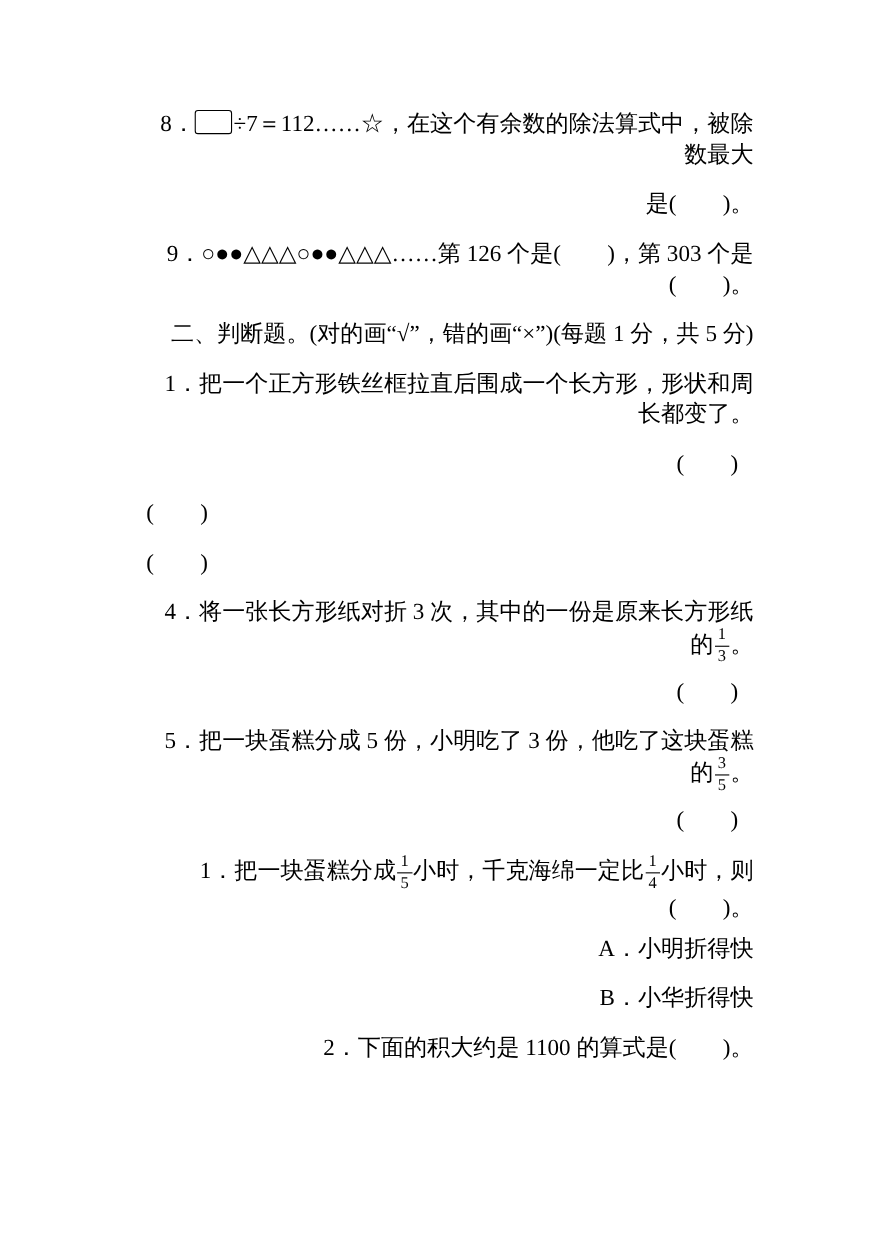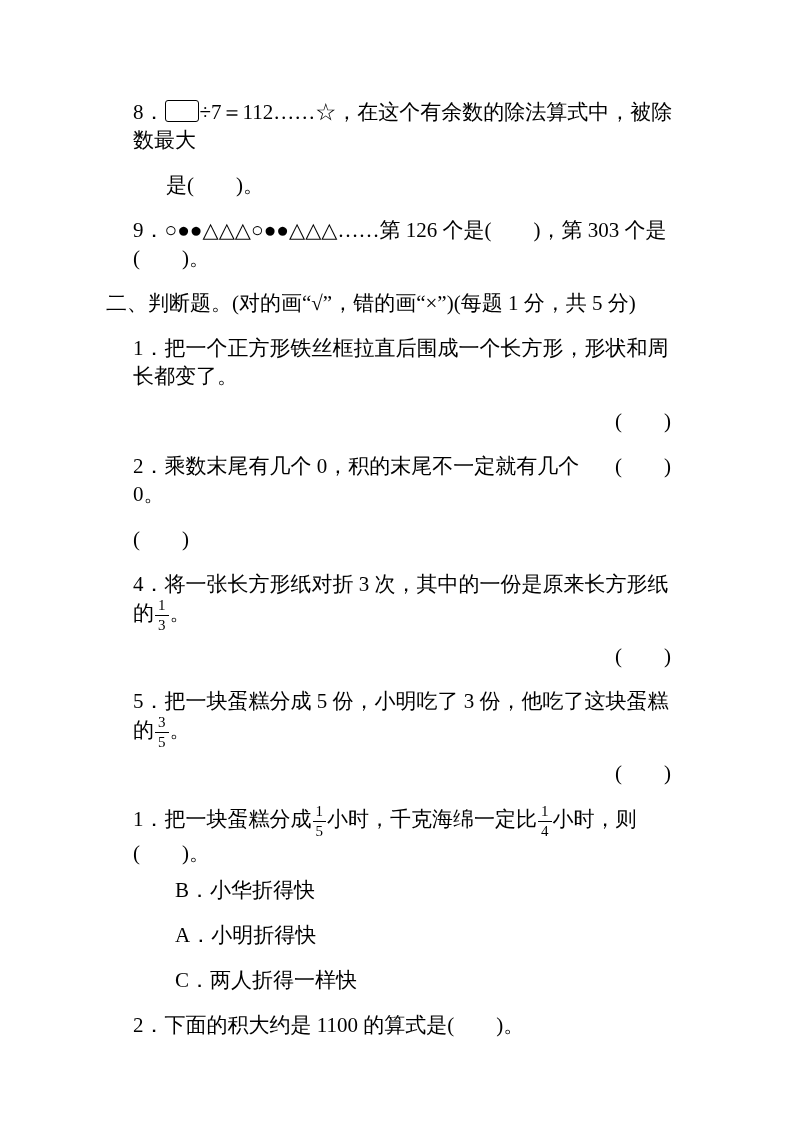--- a/index.html
+++ b/index.html
@@ -11,21 +11,21 @@
     position: relative;
     overflow: hidden;
     font-family: "Liberation Serif", "DejaVu Serif", serif;
     color: #000000;
   }
   .content {
     padding: 98px 108px 0 106px;
     font-size: 21px;
     line-height: 28px;
   }
-  .line { margin-bottom: 17px; }
+  .line { margin-bottom: 17px; text-align: right; }
   .line.tall { margin-bottom: 9px; }
   .q-indent { padding-left: 27px; }
   .hang { padding-left: 60px; }
   .answer-row { text-align: right; padding-right: 14px; }
   .jrow { display: flex; justify-content: space-between; padding-right: 14px; }
   .opt { padding-left: 69px; }
   .box-sym {
     display: inline-block;
     width: 34px;
     height: 22px;
@@ -63,21 +63,20 @@
     </div>
 
     <div class="line">二、判断题。(对的画“√”，错的画“×”)(每题 1 分，共 5 分)</div>
 
     <div class="line q-indent">
       <span>1．</span><span>把一个正方形铁丝框拉直后围成一个长方形，形状和周长都变了。</span>
     </div>
     <div class="line answer-row">(　　)</div>
 
     <div class="line q-indent jrow">
-      <span><span>2．</span><span>乘数末尾有几个 0，积的末尾不一定就有几个 0。</span></span>
       <span>(　　)</span>
     </div>
 
     <div class="line q-indent jrow">
       <span>(　　)</span>
     </div>
 
     <div class="line q-indent tall">
       <span>4．</span><span>将一张长方形纸对折 3 次，其中的一份是原来长方形纸的</span><span class="frac">
           <span class="fn">1</span>
@@ -97,22 +96,21 @@
 
     <div class="line q-indent tall">
       <span>1．</span><span>把一块蛋糕分成</span><span class="frac">
           <span class="fn">1</span>
           <span class="fd">5</span>
         </span><span>小时，千克海绵一定比</span><span class="frac">
           <span class="fn">1</span>
           <span class="fd">4</span>
         </span><span>小时，则(　　)。</span>
     </div>
+    <div class="line opt">A．小明折得快</div>
     <div class="line opt">B．小华折得快</div>
-    <div class="line opt">A．小明折得快</div>
-    <div class="line opt">C．两人折得一样快</div>
 
     <div class="line q-indent">
       <span>2．</span><span>下面的积大约是 1100 的算式是(　　)。</span>
     </div>
 
   </div>
 </div>
 
 </body></html>

